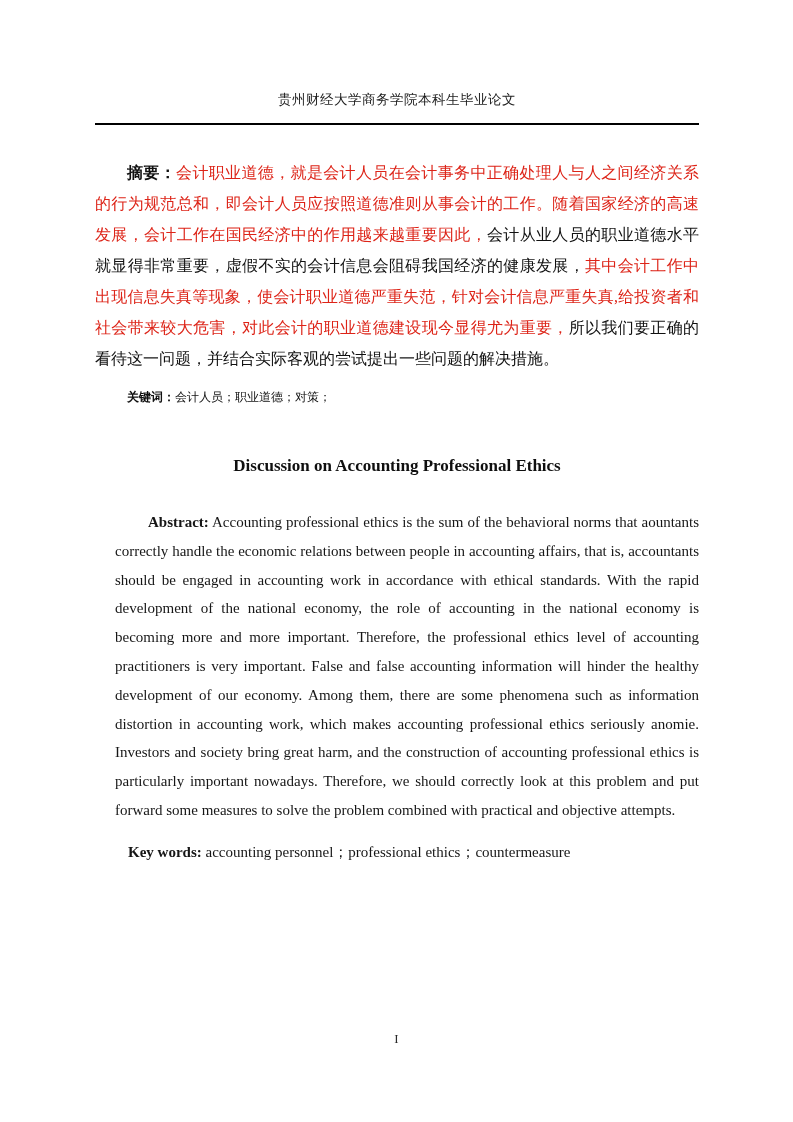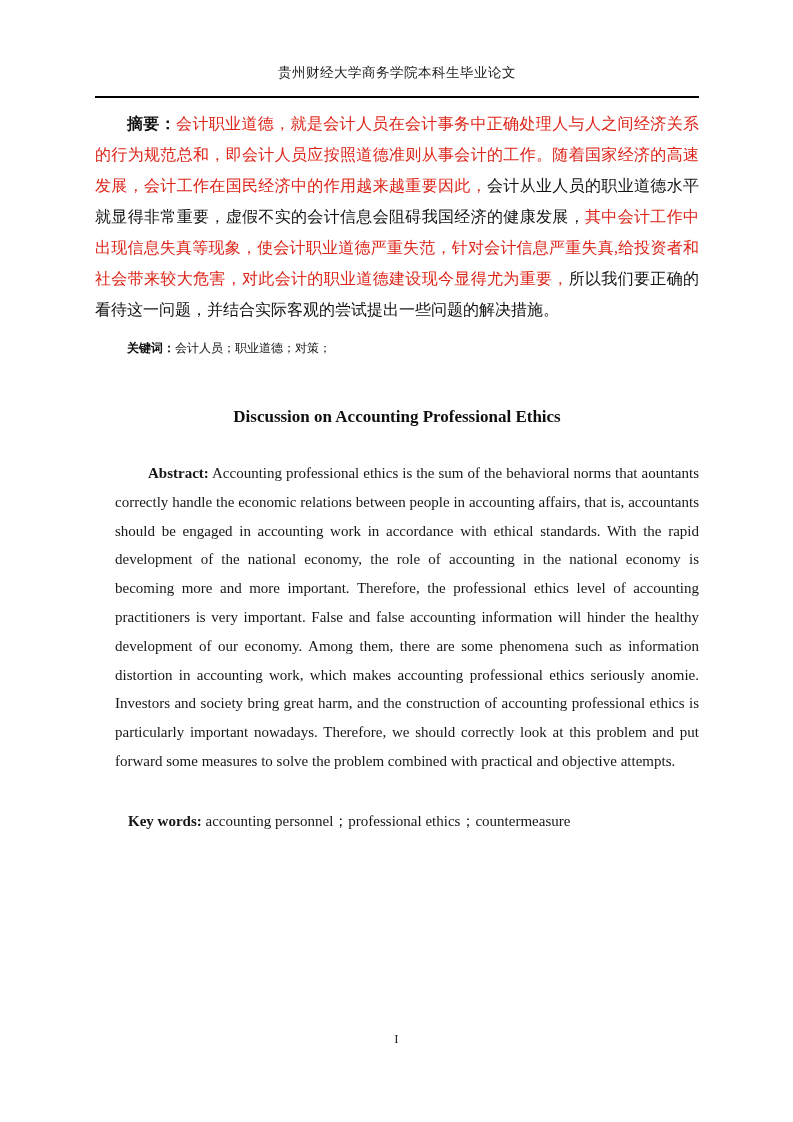--- a/index.html
+++ b/index.html
@@ -17,21 +17,21 @@
     width: 793px;
     height: 1122px;
     margin: 0 auto;
     background: var(--page_bg);
     color: var(--text_black);
     padding: 0 94px 0 95px;
     overflow: hidden;
   }
 
   .running-head {
-    padding-top: 64px;
+    padding-top: 91px;
     text-align: center;
     font-size: 13.5px;
     letter-spacing: 0.5px;
     color: #1c1c1c;
     font-family: Liberation Mono, monospace;
   }
 
   .head-rule {
     border: none;
     border-top: 2px solid var(--rule_color);
@@ -43,21 +43,21 @@
     text-align: center;
     font-family: "Liberation Sans", sans-serif;
     font-weight: 600;
     font-size: 22px;
     line-height: 28px;
     letter-spacing: 1px;
     color: #151515;
   }
 
   .abstract-cn {
-    margin-top: 10px;
+    margin-top: 32px;
     font-size: 16px;
     line-height: 31px;
     text-align: justify;
     text-indent: 32px;
     color: var(--text_black);
   }
 
   .label-cn {
     font-family: "Liberation Sans", sans-serif;
     font-weight: 700;
@@ -89,21 +89,21 @@
     line-height: 28.8px;
     text-align: justify;
     text-indent: 33px;
     color: #161616;
     margin-left: 20px;
   }
 
   .label-en { font-weight: 700; }
 
   .keywords-en {
-    margin-top: 33px;
+    margin-top: 15px;
     font-size: 15px;
     line-height: 24px;
     text-indent: 33px;
     color: #161616;
   }
 
   .page-footer {
     position: absolute;
     left: 0;
     right: 0;

